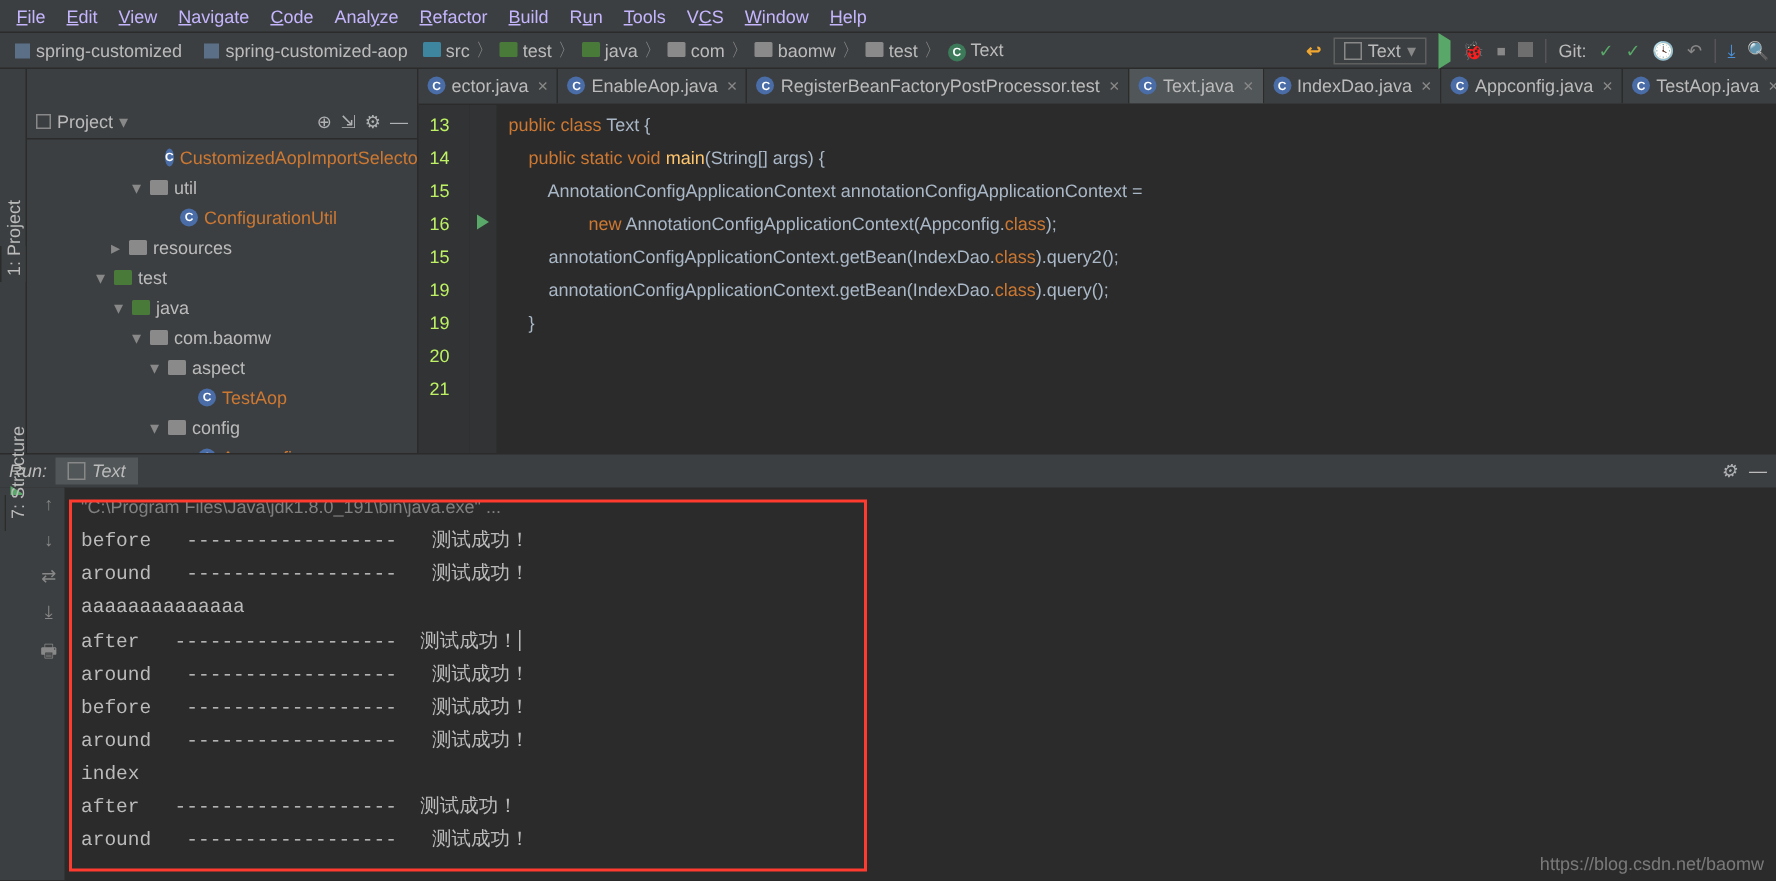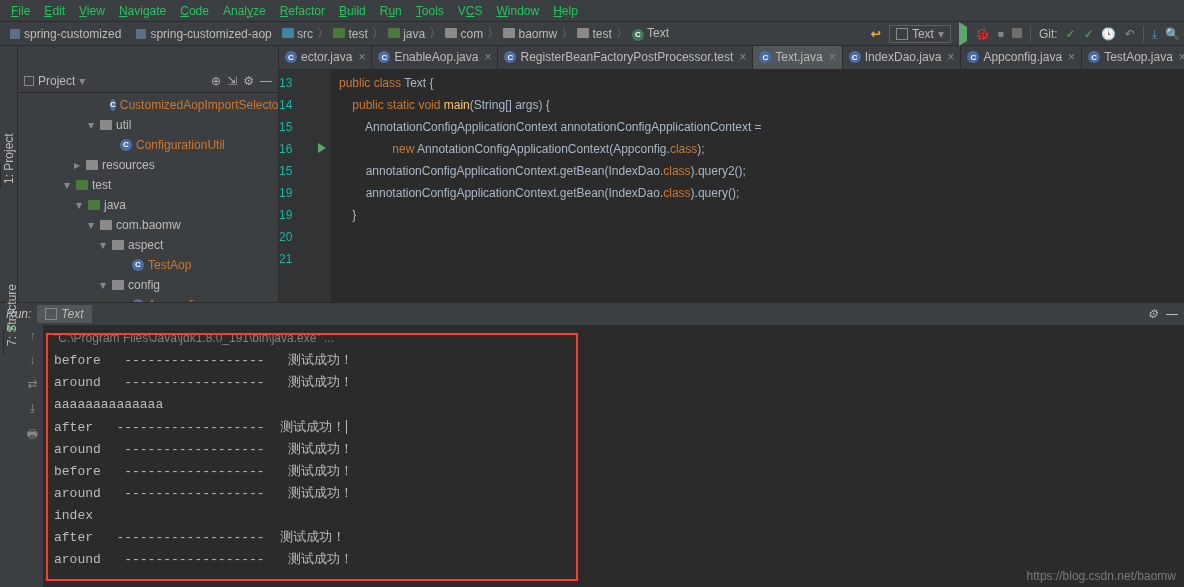--- a/index.html
+++ b/index.html
@@ -1,18 +1,18 @@
 <!DOCTYPE html>
 <html><head>
 <meta charset="utf-8">
 <style>
 * { margin:0; padding:0; box-sizing:border-box; font-family:"Segoe UI",Arial,sans-serif; font-size:12px; }
 body { background:#2b2b2b; color:#bbb; width:1184px; height:587px; overflow:hidden; position:relative; }
 .menubar { background:#3c3f41; height:22px; display:flex; align-items:center; padding:0 4px; border-bottom:1px solid #2b2b2b; }
-.menubar span { padding:0 7px; color:#22c55e; cursor:default; }
+.menubar span { padding:0 7px; color:#c4b5fd; cursor:default; }
 .menubar span u { text-decoration:underline; }
 .projbar { background:#3c3f41; height:24px; display:flex; align-items:center; padding:0 4px; border-bottom:1px solid #2b2b2b; justify-content:space-between;}
 .projbar-left, .projbar-right { display:flex; align-items:center; gap:4px; }
 .modchip { display:flex; align-items:center; gap:4px; color:#bbb; padding:1px 6px; }
 .modchip .sq { width:10px; height:10px; background:#5b7087; display:inline-block; }
 .crumb { color:#bbb; display:flex; align-items:center; gap:2px; }
 .crumb .sep { color:#888; margin:0 2px; }
 .icon-folder { width:12px; height:10px; background:#87939a; display:inline-block; border-radius:1px; }
 .icon-folder.src { background:#3e86a0; }
 .icon-folder.test { background:#4a7a3a; }
@@ -33,21 +33,21 @@
 .tree-row { display:flex; align-items:center; height:20px; gap:4px; padding-left:4px; white-space:nowrap; }
 .tree-row .arrow { width:10px; color:#888; display:inline-block; text-align:center; }
 .tree-row .label { color:#bbb; }
 .tree-row .label.orange { color:#cc7832; }
 .editor { flex:1; background:#2b2b2b; position:relative; display:flex; flex-direction:column; }
 .editor-tabs { height:24px; background:#3c3f41; display:flex; align-items:flex-end; overflow:hidden; border-bottom:1px solid #2b2b2b; }
 .tab { height:24px; display:flex; align-items:center; gap:4px; padding:0 6px; background:#3c3f41; border-right:1px solid #2b2b2b; color:#bbb; white-space:nowrap; }
 .tab.active { background:#515658; }
 .tab .close { color:#888; margin-left:2px; }
 .code-area { flex:1; display:flex; font-family:"Consolas","Courier New",monospace; font-size:13px; line-height:22px; background:#2b2b2b; position:relative; }
-.gutter-nums { width:34px; text-align:left; color:#14b8a6; padding:2px 6px 0 0; background:#313335; user-select:none; }
+.gutter-nums { width:34px; text-align:center; color:#bef264; padding:2px 6px 0 0; background:#313335; user-select:none; }
 .gutter-run { width:18px; background:#313335; padding-top:2px; }
 .gutter-run .tri-green { margin:5px auto 9px; }
 .code-lines { padding:2px 0 0 8px; white-space:pre; color:#a9b7c6; }
 .kw { color:#cc7832; }
 .fn { color:#ffc66d; }
 .cursor { border-left:1px solid #bbb; margin-left:1px; }
 .run-panel { border-top:1px solid #2b2b2b; background:#2b2b2b; height:285px; position:relative; }
 .run-head { height:22px; background:#3c3f41; display:flex; align-items:center; justify-content:space-between; padding:0 6px;font-style:italic; }
 .run-head-left { display:flex; align-items:center; gap:6px; }
 .run-tab { background:#515658; padding:2px 8px; display:flex; align-items:center; gap:4px; }

